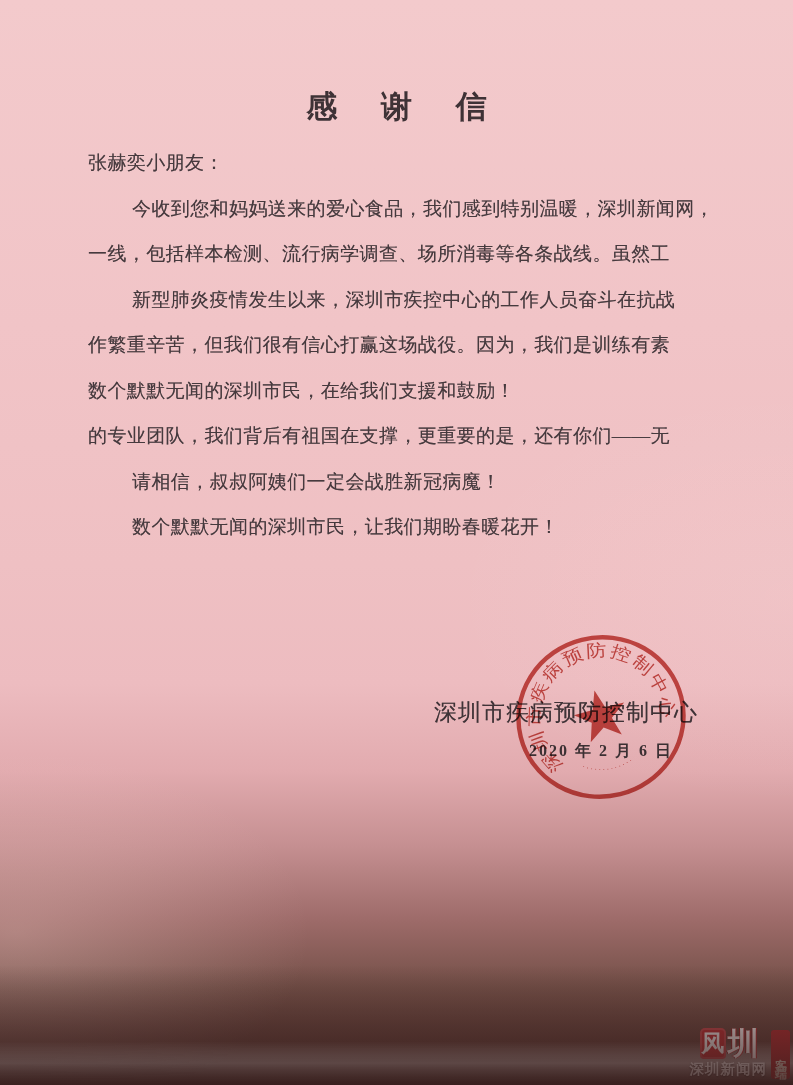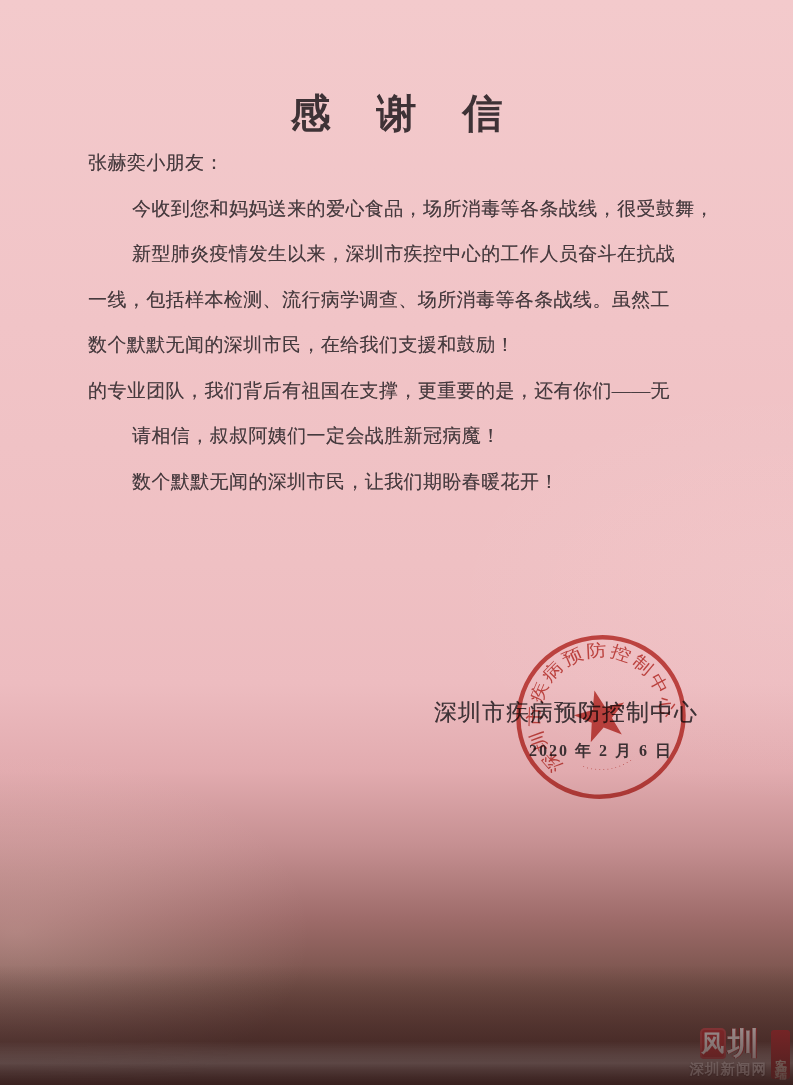--- a/index.html
+++ b/index.html
@@ -32,21 +32,21 @@
   .photo::after {
     content: "";
     position: absolute; left: 0; right: 0; bottom: 0; height: 120px;
     background: linear-gradient(180deg, rgba(64,37,35,0) 0%, rgba(64,37,35,0.55) 55%, rgba(56,31,29,0.85) 100%);
     pointer-events: none;
   }
 
   .letter-title {
     position: absolute; top: 86px; left: 0; width: 100%;
     text-align: center;
-    font-size: 40px; font-weight: 700;
+    font-size: 31px; font-weight: 700;
     letter-spacing: 18px; text-indent: 18px;
     color: #3e3236;
   }
 
   .letter-lines {
     position: absolute; top: 140px; left: 88px; width: 640px;
     font-size: 19px; line-height: 45.5px;
     letter-spacing: 0.4px;
     color: #463a3e;
     text-shadow: 0 0 0.6px rgba(70,58,62,0.55);
@@ -114,23 +114,24 @@
 </style>
 </head>
 <body>
 
 <div class="photo">
 
   <div class="letter-title">感 谢 信</div>
 
   <div class="letter-lines">
       <div class="line">张赫奕小朋友：</div>
-      <div class="line indent">今收到您和妈妈送来的爱心食品，场所消毒等各条战线，很受鼓舞，</div>
+      <div class="line indent">今收到您和妈妈送来的爱心食品，我们感到特别温暖，深圳新闻网，</div>
+      <div class="line">一线，包括样本检测、流行病学调查、场所消毒等各条战线。虽然工</div>
       <div class="line indent">新型肺炎疫情发生以来，深圳市疾控中心的工作人员奋斗在抗战</div>
-      <div class="line">一线，包括样本检测、流行病学调查、场所消毒等各条战线。虽然工</div>
+      <div class="line">作繁重辛苦，但我们很有信心打赢这场战役。因为，我们是训练有素</div>
       <div class="line">数个默默无闻的深圳市民，在给我们支援和鼓励！</div>
       <div class="line">的专业团队，我们背后有祖国在支撑，更重要的是，还有你们——无</div>
       <div class="line indent">请相信，叔叔阿姨们一定会战胜新冠病魔！</div>
       <div class="line indent">数个默默无闻的深圳市民，让我们期盼春暖花开！</div>
     </div>
 
   <div class="signature-line">深圳市疾病预防控制中心</div>
   <div class="date-line">2020 年 2 月 6 日</div>
 
   <svg class="seal" viewBox="0 0 170 170">

